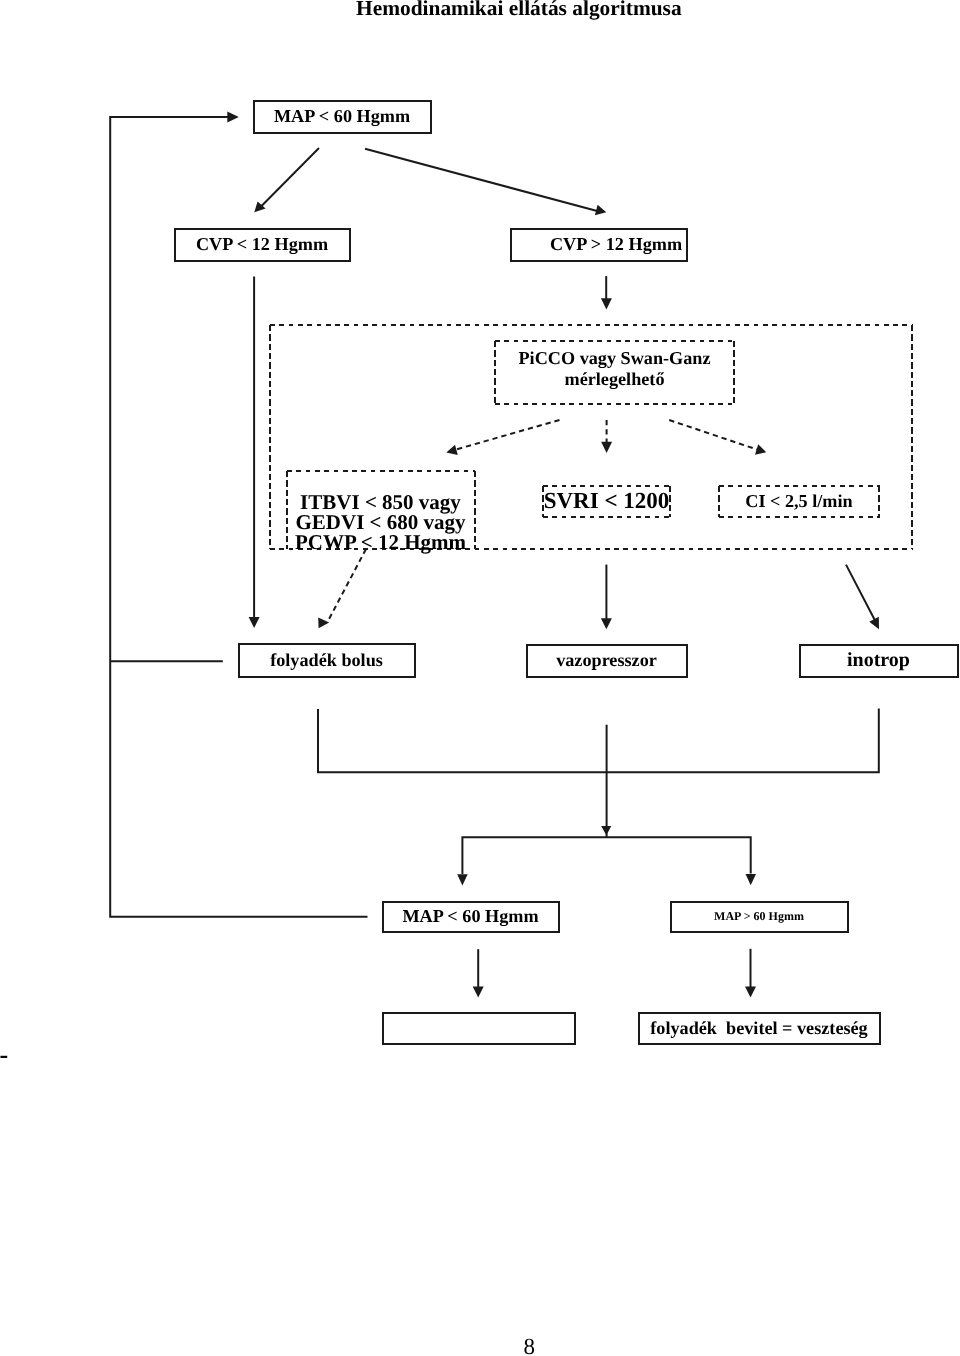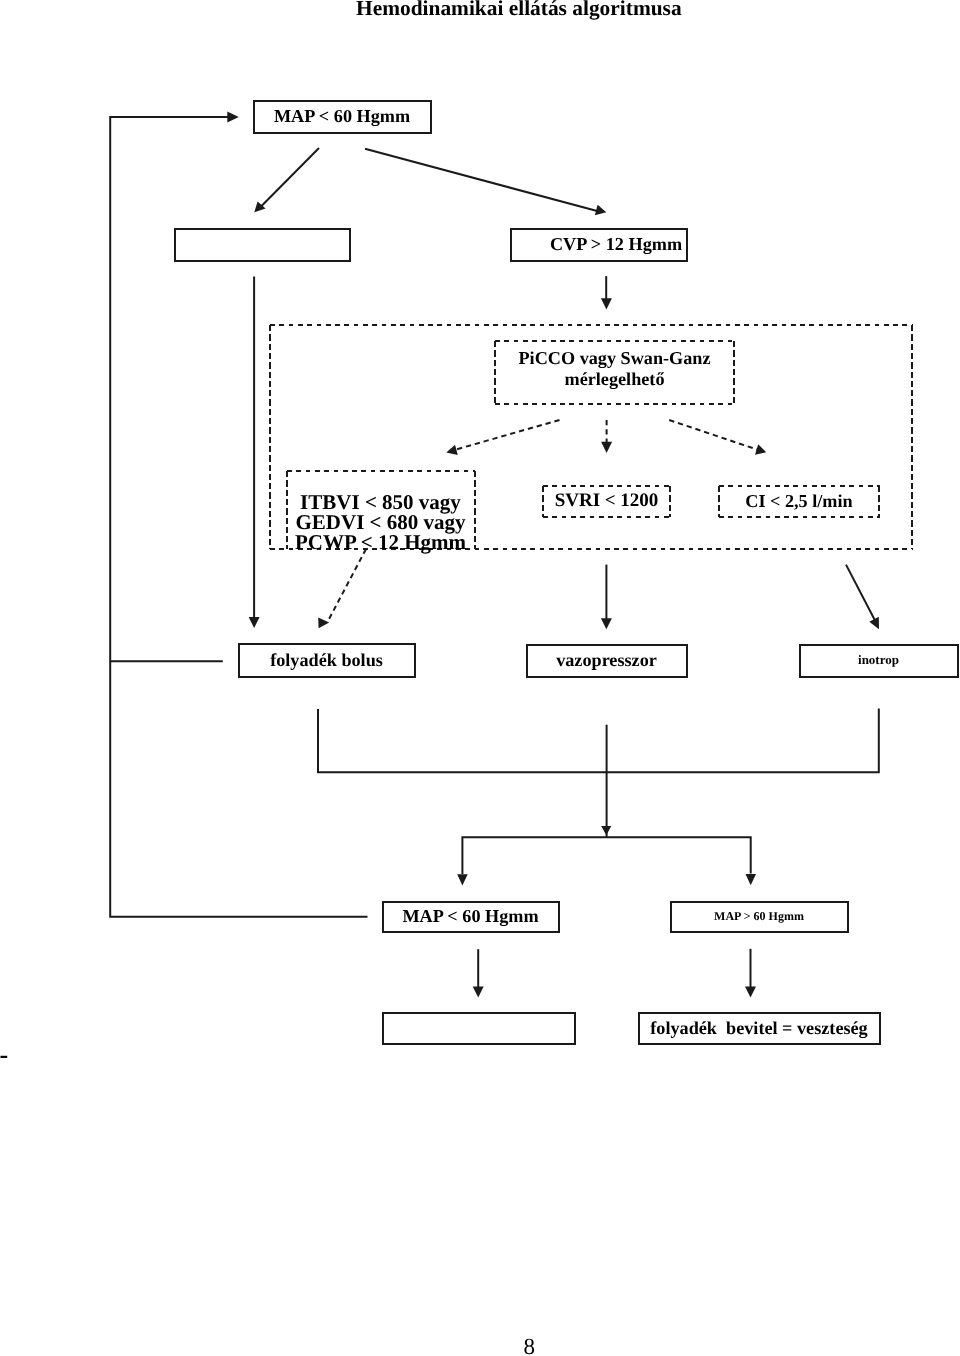--- a/index.html
+++ b/index.html
@@ -15,25 +15,25 @@
 
   #title{left:356px;top:-3.8px;font-size:21.4px;}
   #pagenum{left:523.5px;top:1334.4px;font-size:23px;font-weight:normal;}
   #stray{left:-0.4px;top:1039.6px;font-size:26px;font-weight:bold;}
 
   #n-map_top  {left:253px;top:100px;width:178px;height:33px;font-size:18.2px;}
   #n-cvp_low  {left:174px;top:228px;width:176px;height:33px;font-size:18.2px;}
   #n-cvp_high {left:510px;top:228px;width:177px;height:33px;font-size:18.2px;padding-left:35px;}
   #n-picco    {left:494px;top:336.7px;width:241px;height:64px;font-size:18.2px;}
   #n-itbvi    {left:286px;top:485px;width:189px;height:74px;font-size:21px;}
-  #n-svri     {left:542px;top:485px;width:129px;height:32px;font-size:19px;}
+  #n-svri     {left:542px;top:485px;width:129px;height:32px;font-size:23px;}
   #n-ci       {left:718px;top:485px;width:162px;height:32px;font-size:18.2px;text-align:right;}
   #n-bolus    {left:238px;top:643px;width:177px;height:34px;font-size:18.2px;}
   #n-vazo     {left:526px;top:644px;width:161px;height:33px;font-size:18.2px;}
-  #n-inotrop  {left:799px;top:644px;width:159px;height:33px;font-size:13px;}
+  #n-inotrop  {left:799px;top:644px;width:159px;height:33px;font-size:20px;}
   #n-map_low2 {left:382px;top:901px;width:177px;height:31px;font-size:18.2px;}
   #n-map_high2{left:670px;top:901px;width:178px;height:31px;font-size:12px;}
   #n-hormon   {left:382px;top:1012px;width:193px;height:32px;font-size:18.2px;}
   #n-folyadek {left:638px;top:1012px;width:242px;height:32px;font-size:18.2px;}
 </style>
 </head>
 <body>
 
 <div id="page">
 
@@ -114,20 +114,21 @@
 
       <path fill="none" d="M478.2 949.2 L478.2 987"></path>
       <path stroke="none" d="M478.2 997.5 L472.7 986.5 L483.7 986.5 Z"></path>
 
       <path fill="none" d="M750.5 948.8 L750.5 987"></path>
       <path stroke="none" d="M750.5 997.5 L745.0 986.5 L756.0 986.5 Z"></path>
     </g>
   </svg>
 
   <div class="box" id="n-map_top">MAP &lt; 60 Hgmm</div>
+  <div class="box" id="n-cvp_low">CVP &lt; 12 Hgmm</div>
   <div class="box" id="n-cvp_high">CVP &gt; 12 Hgmm</div>
   <div class="dbox" id="n-picco">PiCCO vagy Swan-Ganz<br>mérlegelhető</div>
   <div class="dbox" id="n-itbvi">ITBVI &lt; 850 vagy<br>GEDVI &lt; 680 vagy<br>PCWP &lt; 12 Hgmm</div>
   <div class="dbox" id="n-svri">SVRI &lt; 1200</div>
   <div class="dbox" id="n-ci">CI &lt; 2,5 l/min</div>
   <div class="box" id="n-bolus">folyadék bolus</div>
   <div class="box" id="n-vazo">vazopresszor</div>
   <div class="box" id="n-inotrop">inotrop</div>
   <div class="box" id="n-map_low2">MAP &lt; 60 Hgmm</div>
   <div class="box" id="n-map_high2">MAP &gt; 60 Hgmm</div>

